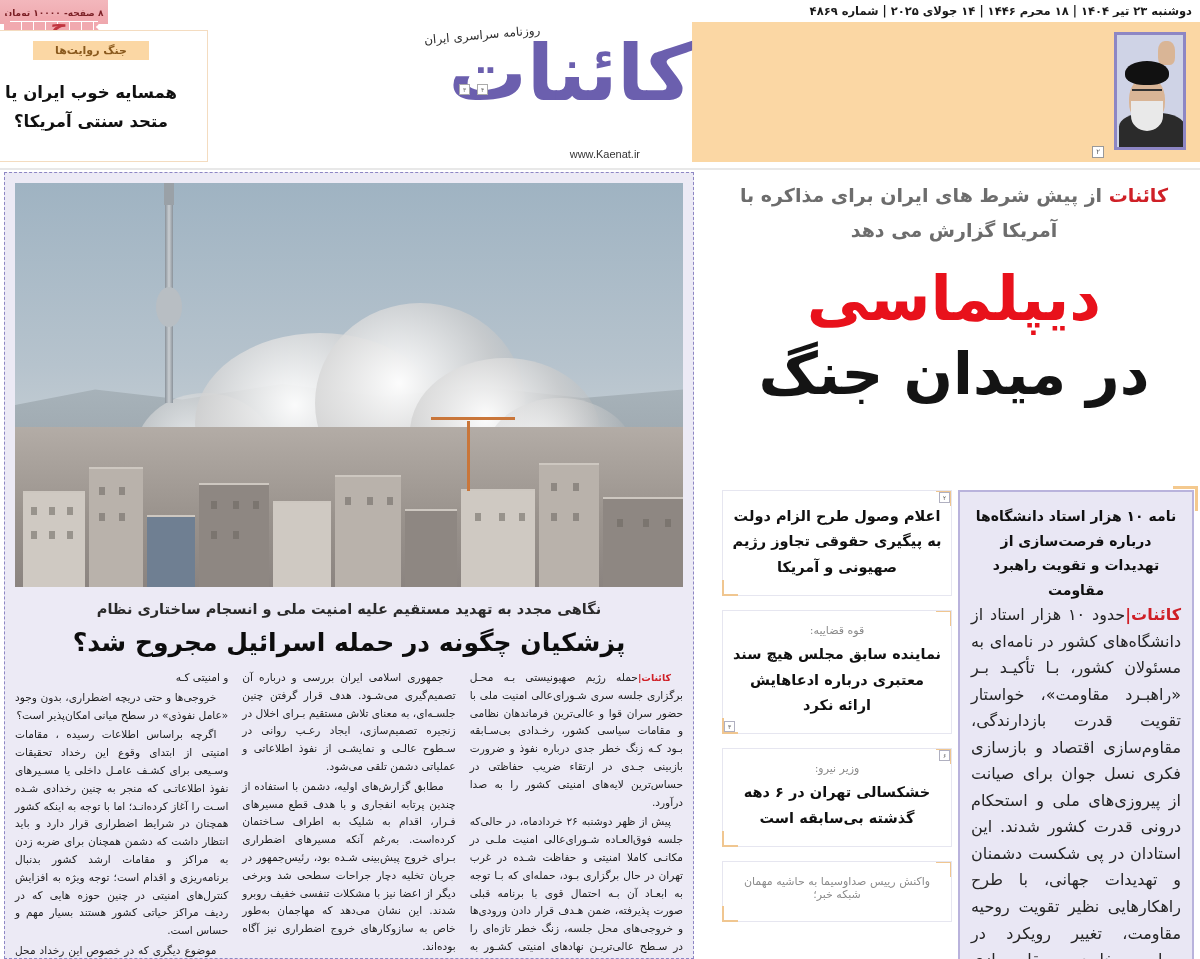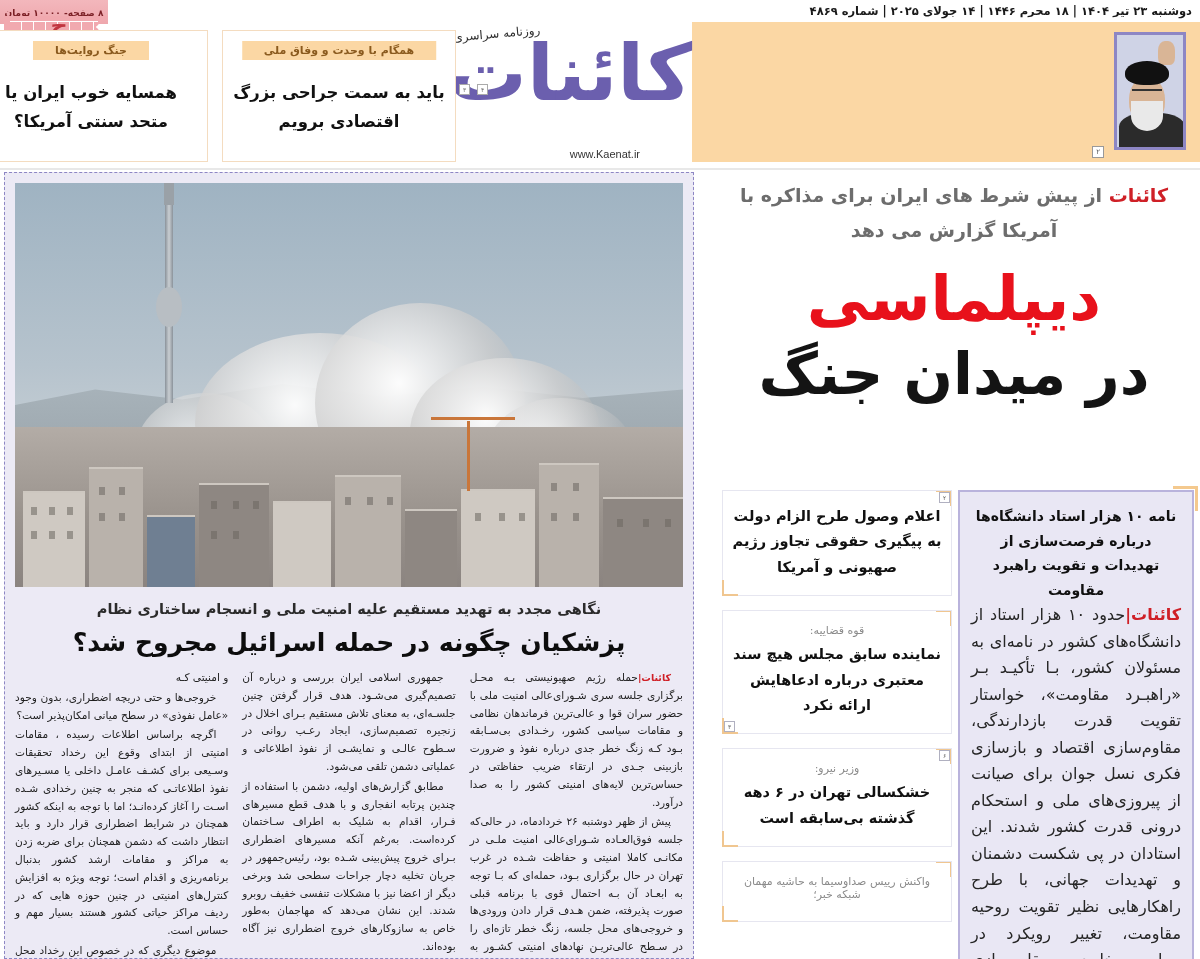--- a/index.html
+++ b/index.html
@@ -282,24 +282,20 @@
       </div>
       <div class="page-badge-top">۲</div>
     </div>
 
     <div class="logo-wrap">
       <div class="logo-sub">روزنامه سراسری ایران</div>
       <div class="logo-kaenat">کائنات</div>
       <div class="logo-url">www.Kaenat.ir</div>
     </div>
 
-    <div class="teaser t1">
-      <div class="teaser-tag">همگام با وحدت و وفاق ملی</div>
-      <div class="teaser-title">باید به سمت جراحی بزرگ اقتصادی برویم</div>
-    </div>
     <div class="teaser t2">
       <div class="teaser-tag">جنگ روایت‌ها</div>
       <div class="teaser-title">همسایه خوب ایران یا متحد سنتی آمریکا؟</div>
     </div>
     <div class="teaser-badge tb-a">۳</div>
     <div class="teaser-badge tb-b">۴</div>
   </div>
 
   <div class="body-area">
 

